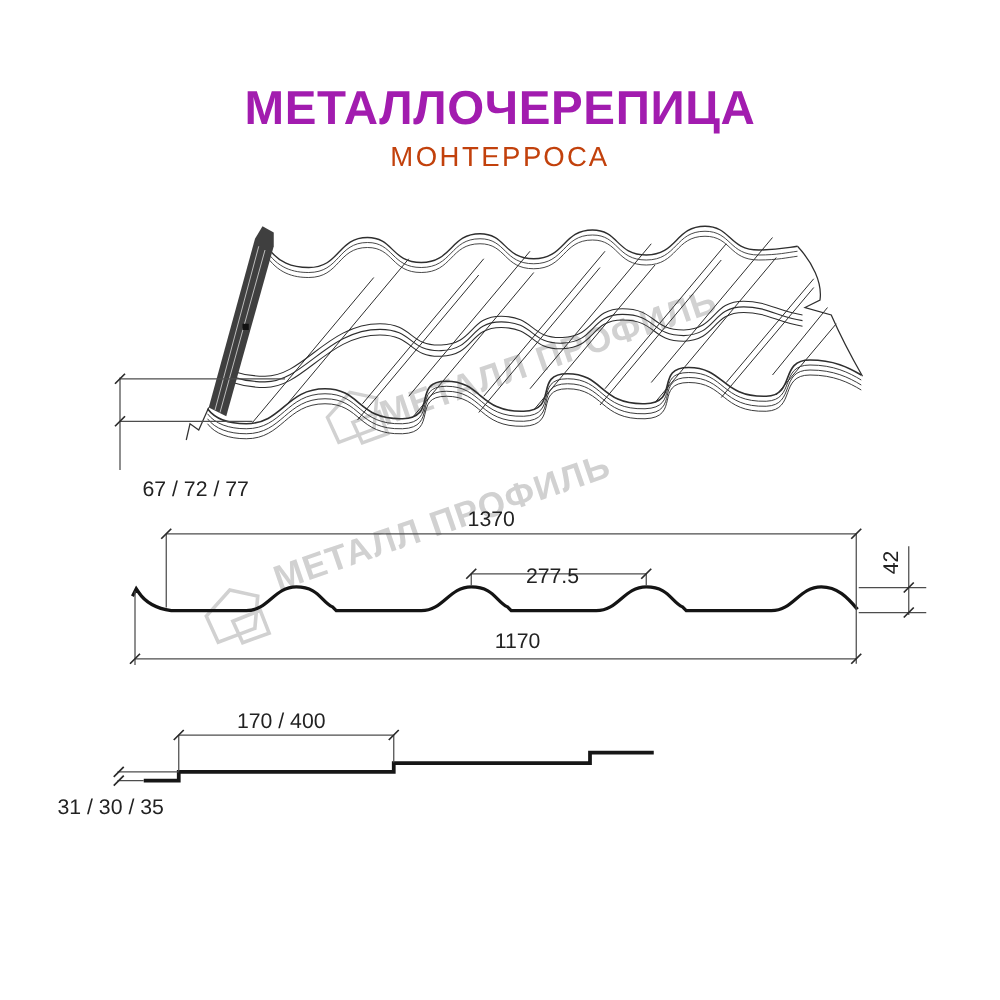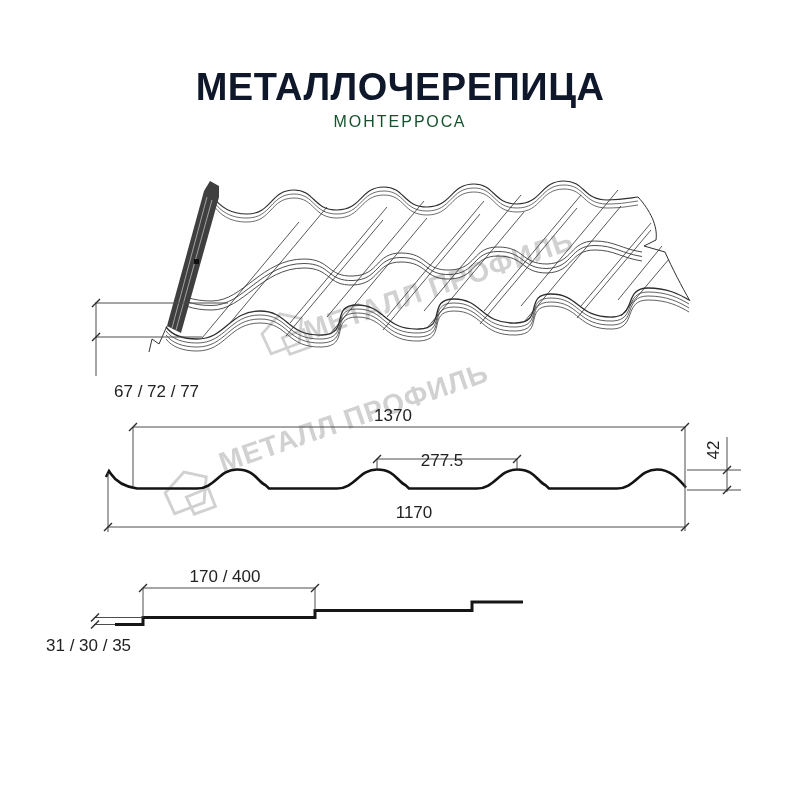--- a/index.html
+++ b/index.html
@@ -3,25 +3,25 @@
 <meta charset="utf-8">
 <style>
   html,body{margin:0;padding:0;}
   body{
     width:800px;height:800px;background:#ffffff;position:relative;overflow:hidden;
     font-family:"Liberation Sans","DejaVu Sans",sans-serif;color:#1a1a1a;
   }
   .abs{position:absolute;}
   .title{
     left:0;top:66px;width:800px;text-align:center;
-    font-size:38px;font-weight:700;letter-spacing:.5px;color:#0f172a;
+    font-size:38px;font-weight:700;letter-spacing:.5px;color:#a21caf;
   }
   .subtitle{
     left:0;top:113px;width:800px;text-align:center;
-    font-size:16px;font-weight:500;letter-spacing:2px;color:#14532d;
+    font-size:22px;font-weight:500;letter-spacing:2px;color:#c2410c;
   }
   .dim-label{
     font-size:17px;color:#222;white-space:nowrap;line-height:1;
   }
   .centered{transform:translateX(-50%);}
   .rot90{transform:translate(-50%,-50%) rotate(-90deg);}
   svg{position:absolute;left:0;top:0;}
   .wm-text{
     font-size:28px;font-weight:700;letter-spacing:1px;color:#c9c9c9;opacity:.85;
     white-space:nowrap;transform:rotate(-19deg);transform-origin:0 50%;line-height:1;

